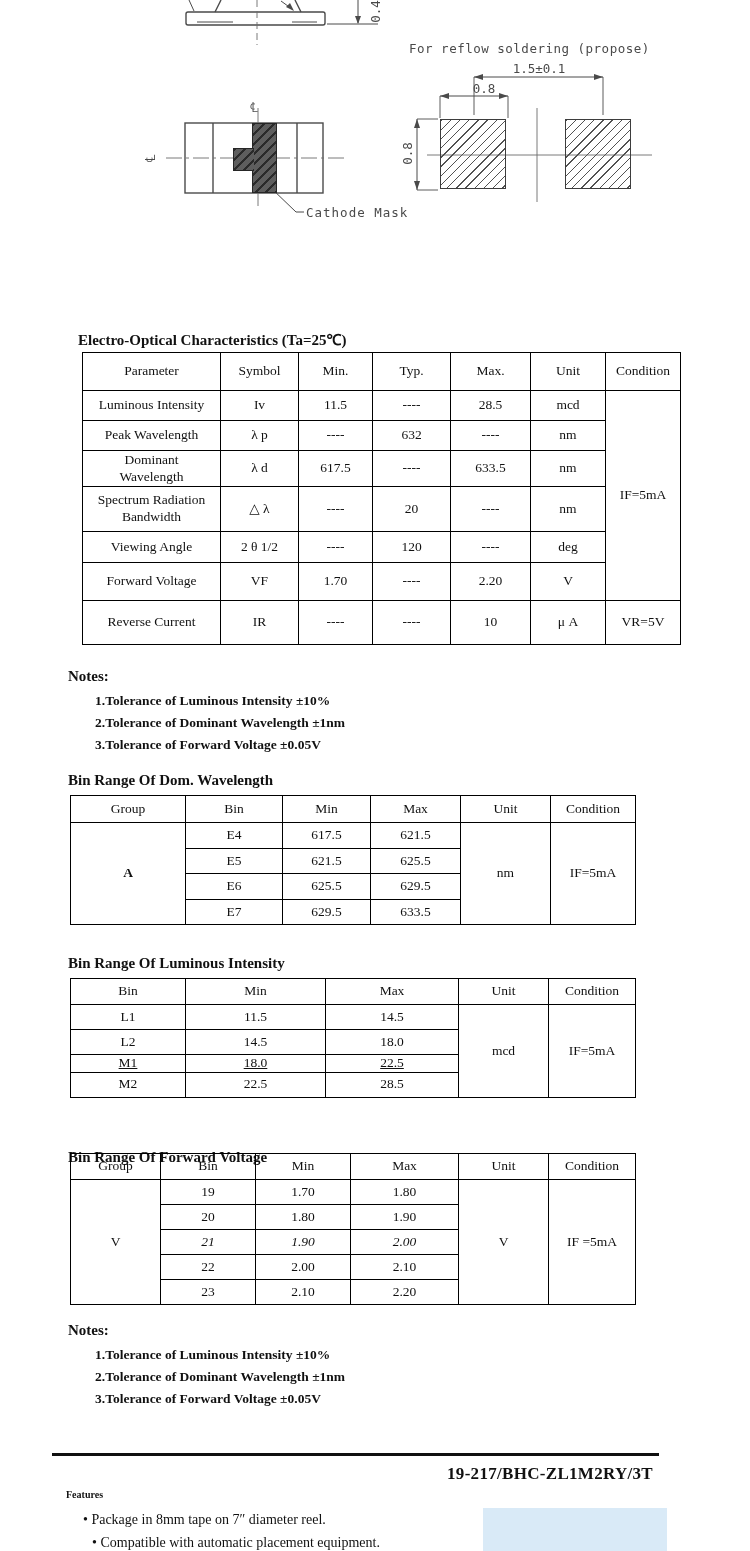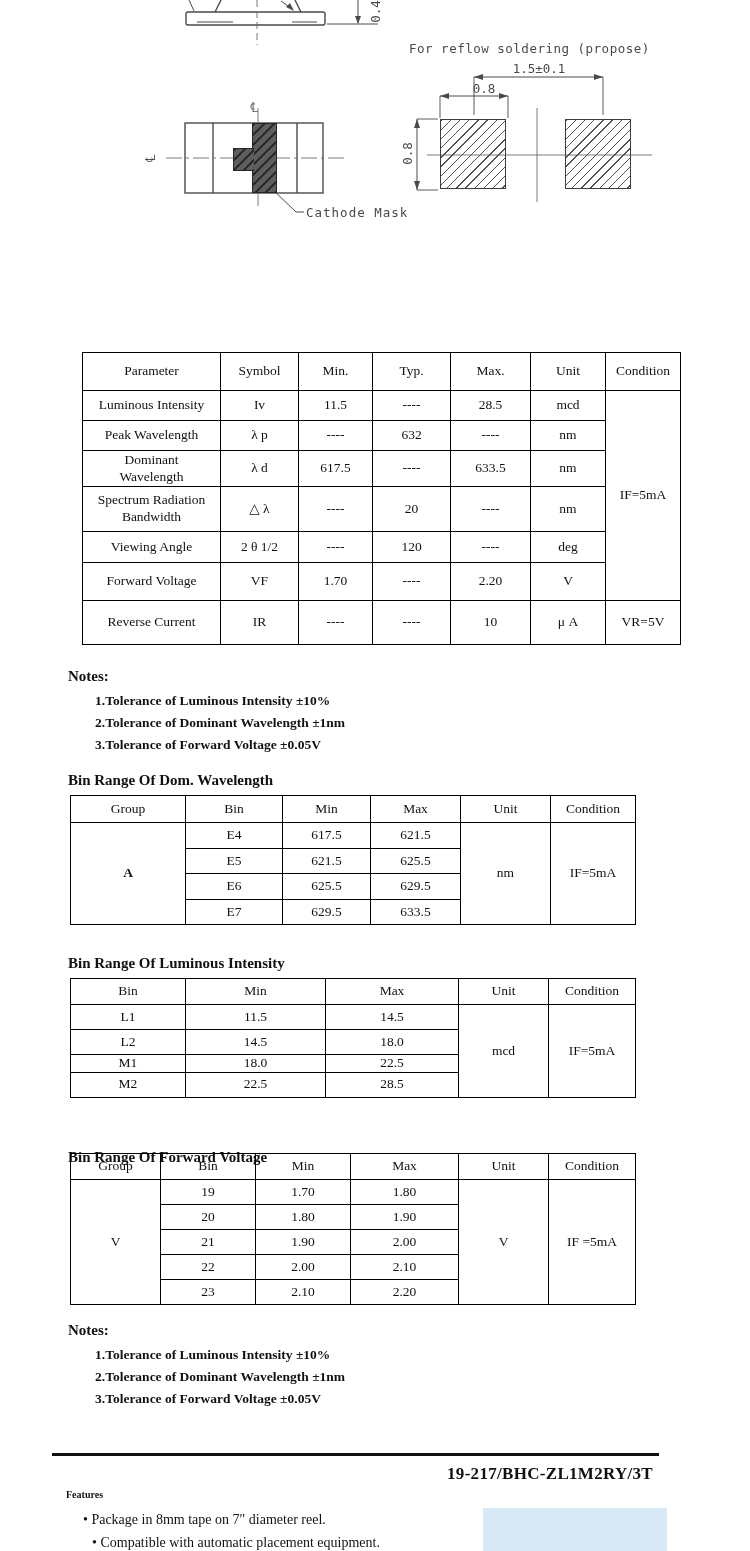--- a/index.html
+++ b/index.html
@@ -110,20 +110,21 @@
     <div class="abs cad" style="left:508px;top:61px;width:62px;text-align:center;font-size:12.5px;">1.5±0.1</div>
     <div class="abs cad" style="left:469px;top:81px;width:30px;text-align:center;font-size:12.5px;">0.8</div>
     <div class="abs cad rot" style="left:392px;top:146px;width:30px;font-size:12.5px;">0.8</div>
     <div class="abs cad rot" style="left:360px;top:4px;width:30px;font-size:12.5px;">0.4</div>
     <div class="abs cad" style="left:250px;top:97px;font-size:14px;">℄</div>
     <div class="abs cad rot" style="left:140px;top:149px;width:18px;font-size:14px;">℄</div>
     <div class="abs cad" style="left:306px;top:205px;font-size:12.5px;letter-spacing:1px;">Cathode Mask</div>
   </div>
 
 
+  <div class="abs sec-title" style="left:78px;top:329px;">Electro-Optical Characteristics (Ta=25℃)</div>
   <table style="left:82px;top:352px;width:598px;">
     <colgroup>
         <col style="width:138px">
         <col style="width:78px">
         <col style="width:74px">
         <col style="width:78px">
         <col style="width:80px">
         <col style="width:75px">
         <col style="width:75px">
       </colgroup>
@@ -270,21 +271,21 @@
       <td>11.5</td>
       <td>14.5</td>
       <td rowspan="4">mcd</td>
       <td rowspan="4">IF=5mA</td>
     </tr>
     <tr style="height:25px;">
       <td>L2</td>
       <td>14.5</td>
       <td>18.0</td>
     </tr>
-    <tr style="height:14px;">
+    <tr style="height:14px;text-decoration:underline;">
       <td>M1</td>
       <td>18.0</td>
       <td>22.5</td>
     </tr>
     <tr style="height:25px;">
       <td>M2</td>
       <td>22.5</td>
       <td>28.5</td>
     </tr>
   </tbody>
@@ -315,21 +316,21 @@
       <td>1.70</td>
       <td>1.80</td>
       <td rowspan="5">V</td>
       <td rowspan="5">IF =5mA</td>
     </tr>
     <tr style="height:25px;">
       <td>20</td>
       <td>1.80</td>
       <td>1.90</td>
     </tr>
-    <tr style="height:25px;">
+    <tr style="height:25px;font-style:italic;">
       <td>21</td>
       <td>1.90</td>
       <td>2.00</td>
     </tr>
     <tr style="height:25px;margin-left:40px;">
       <td>22</td>
       <td>2.00</td>
       <td>2.10</td>
     </tr>
     <tr style="height:25px;">

